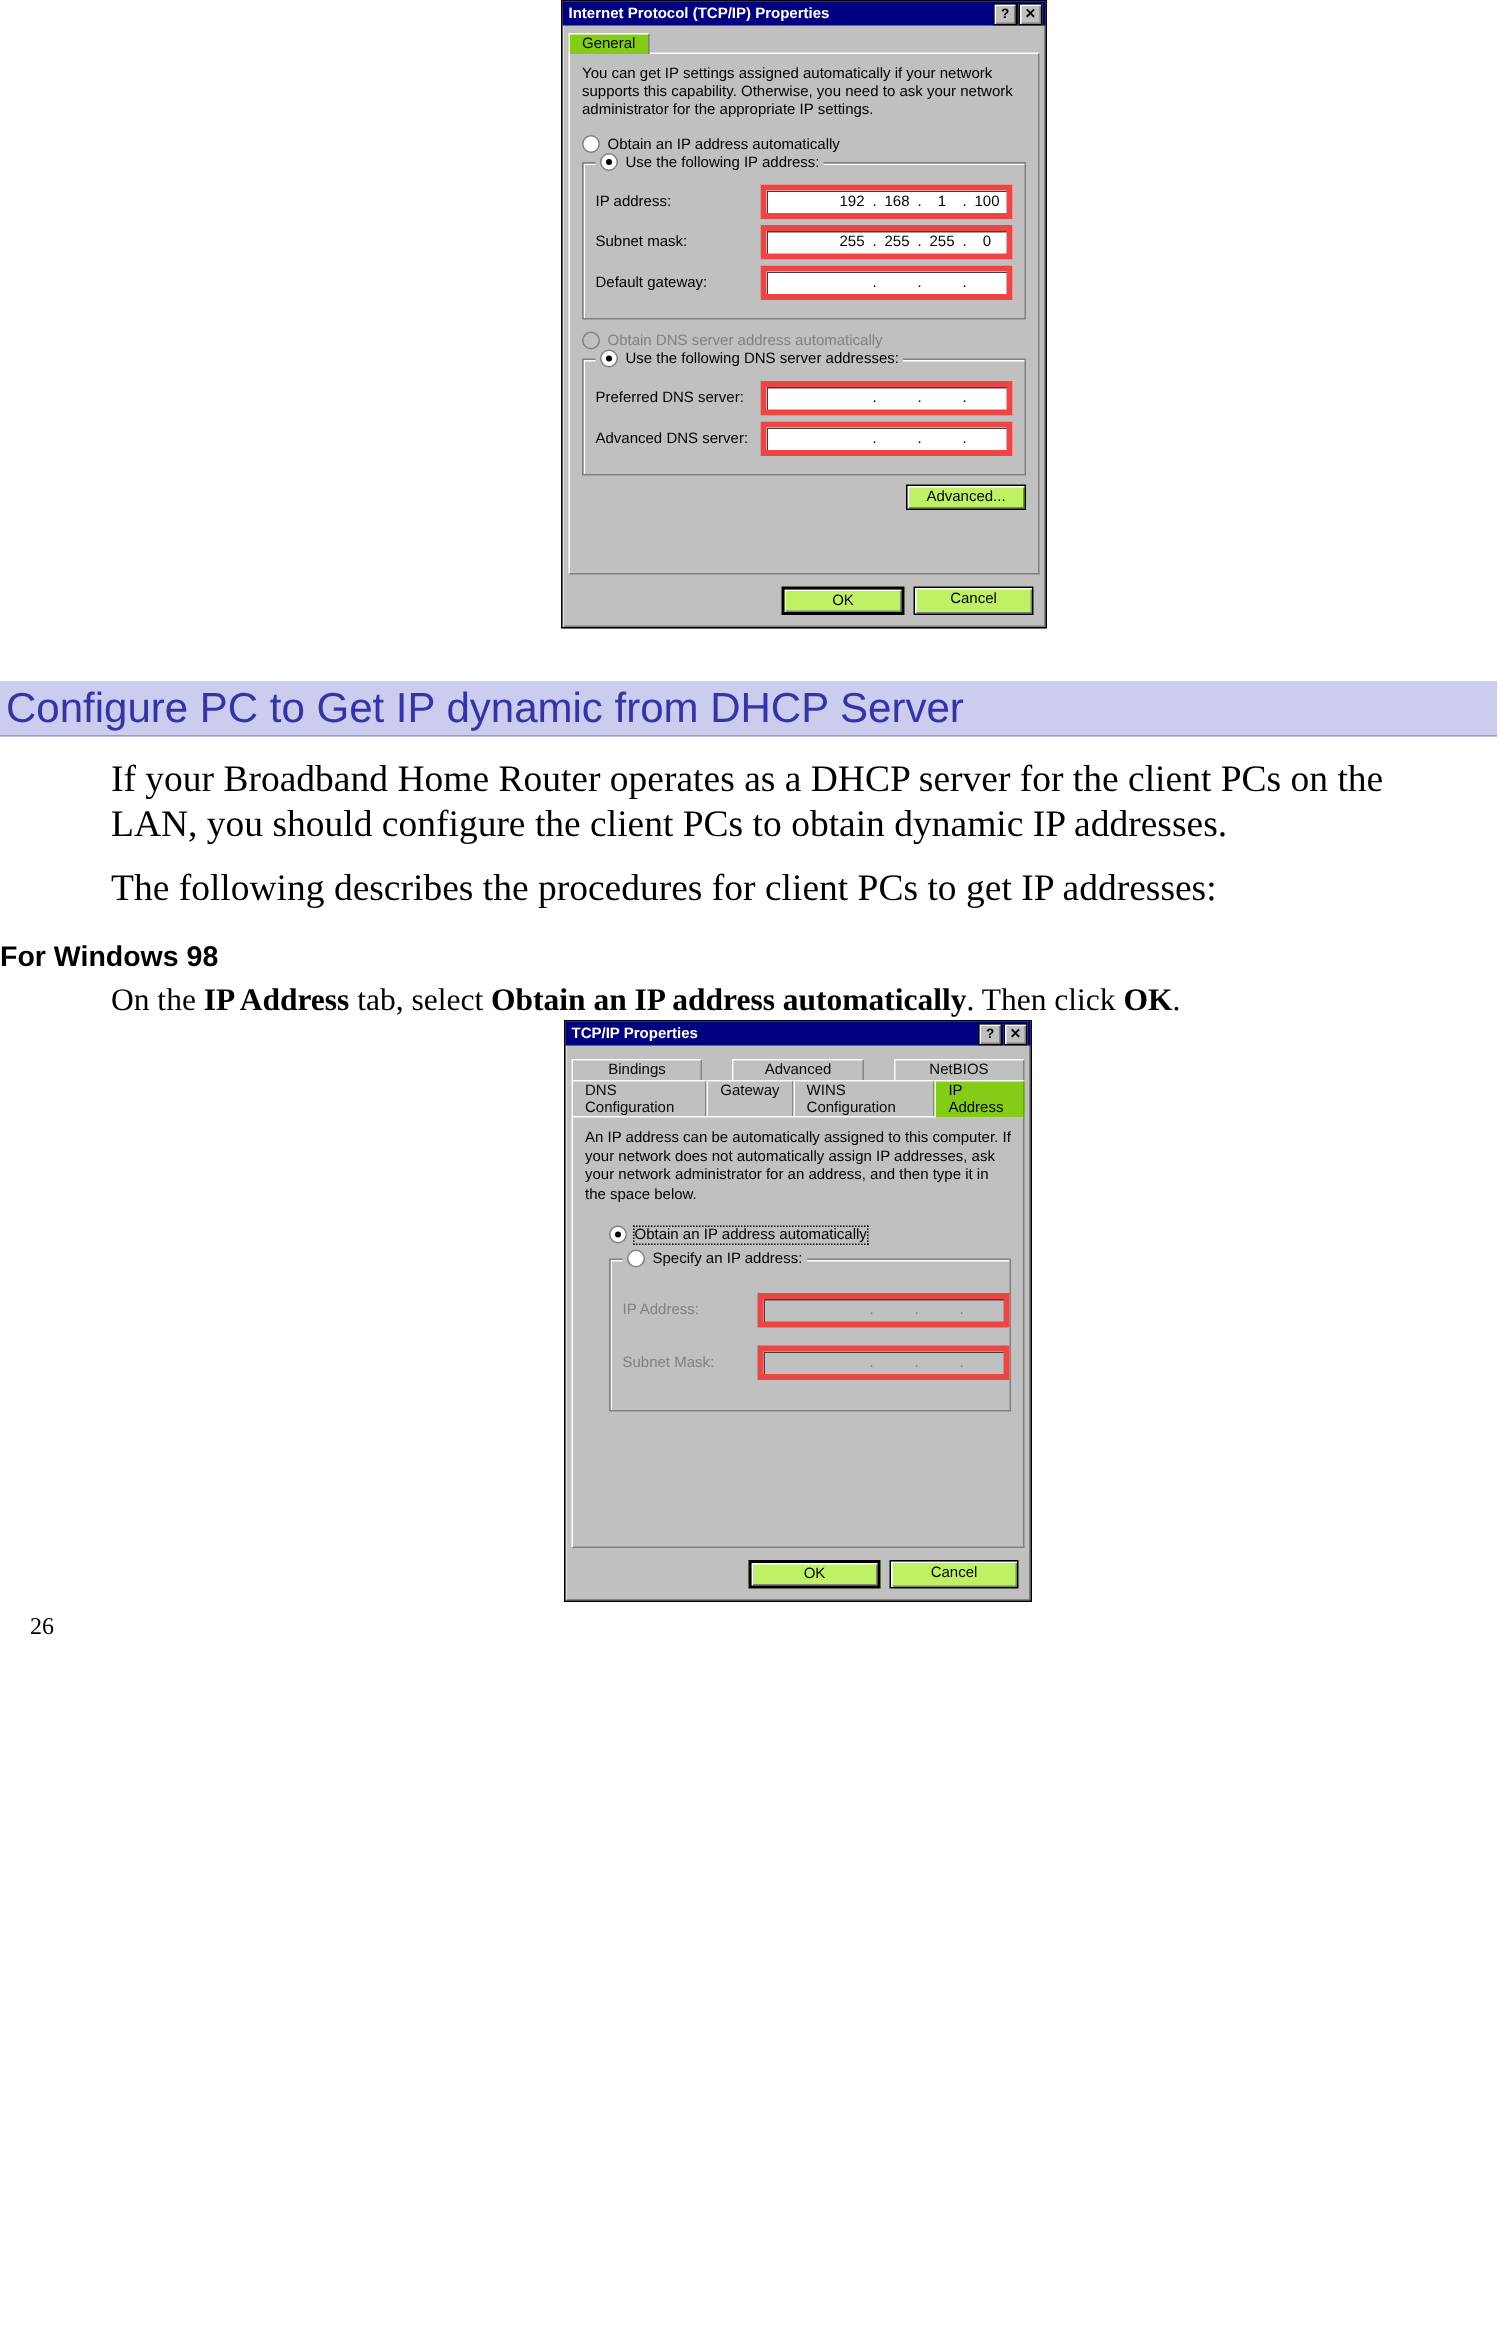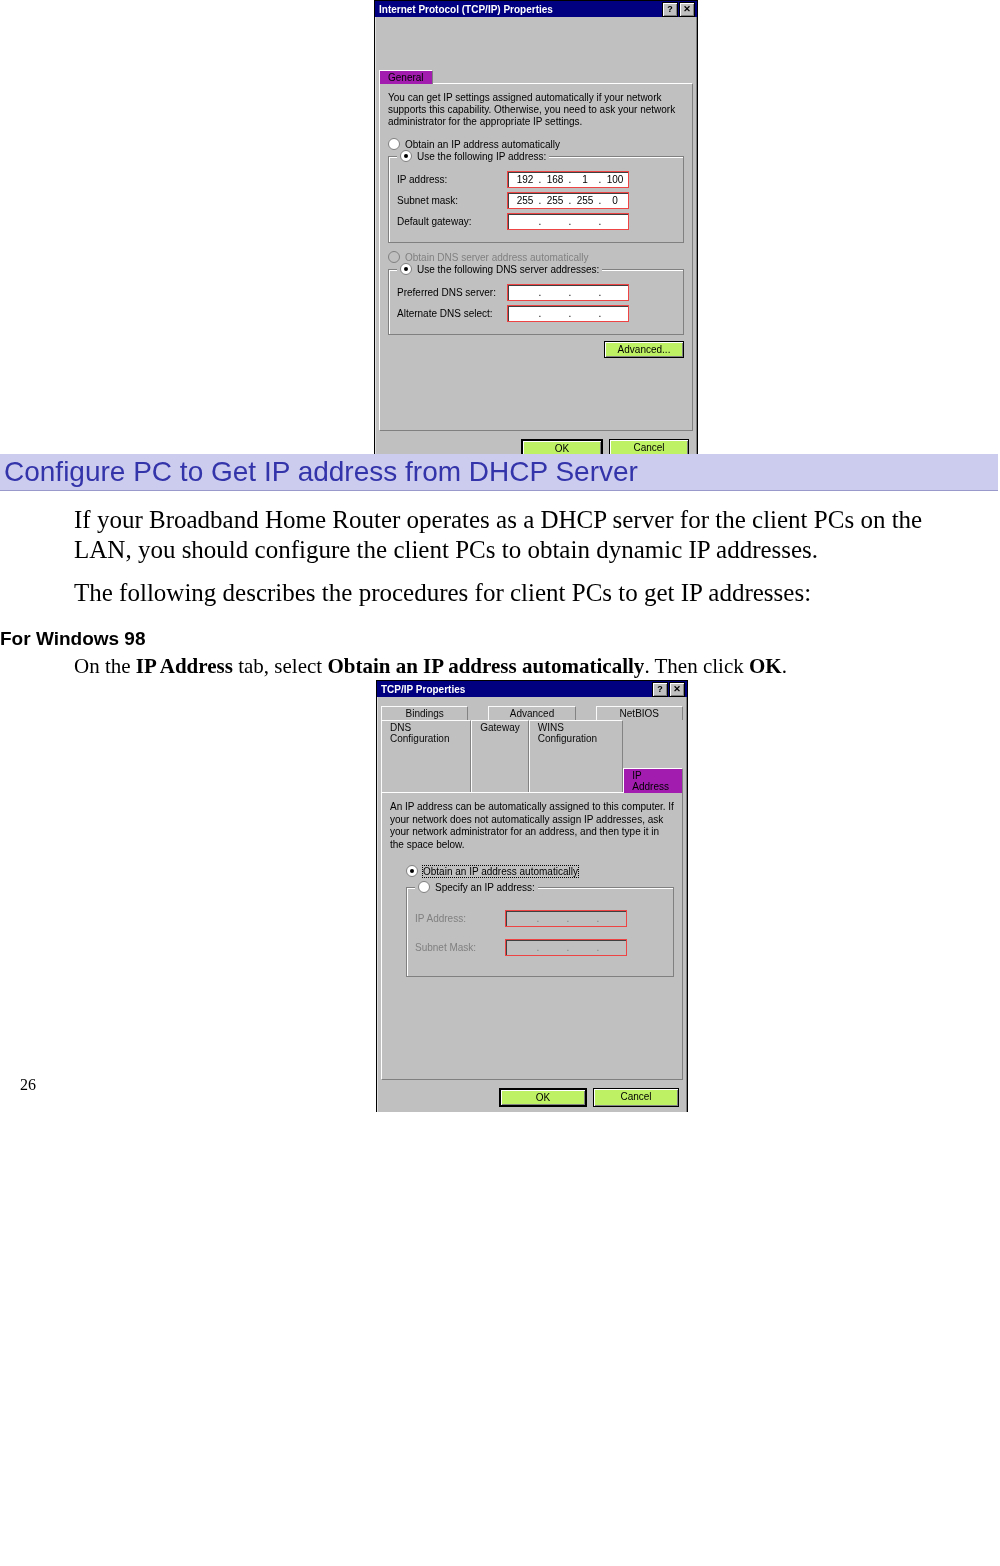--- a/index.html
+++ b/index.html
@@ -54,23 +54,22 @@
     background: #c0c0c0;
     border: 1px solid #808080;
     border-bottom: none;
     padding: 1px 8px;
     font-size: 10px;
     position: relative;
     top: 1px;
   }
   .tab.active {
     border-color: #fff #808080 #c0c0c0 #fff;
-    background: #a21caf;
+    background: #84cc16;
     z-index: 2;
-    margin-top: 48px;
   }
   .tab.back {
     border-color: #fff #808080 #808080 #fff;
     background: #c0c0c0;
     opacity: 0.95;
   }
   .panel {
     margin: 0 4px 4px 4px;
     border: 1px solid #fff;
     border-right-color: #808080;
@@ -95,25 +94,26 @@
     padding: 0 3px;
     display: flex;
     align-items: center;
     font-size: 10px;
   }
   .row { display: flex; align-items: center; margin: 4px 0; }
   .row label { flex: 0 0 110px; font-size: 10px; }
   .ip-input {
     display: flex; align-items: center;
     background: #fff;
-    border: 1px solid #ef4444;
+    border: 4px solid #ef4444;
     box-shadow: inset 1px 1px 0 #404040;
     height: 15px; width: 120px;
     font-size: 10px;
-    justify-content: flex-end;
+    justify-content: flex-start;
+    padding-left: 44px;
   }
   .ip-input.disabled { background: #c0c0c0; }
   .ip-oct { width: 26px; text-align: center; }
   .ip-dot { width: 4px; text-align: center; }
   .radio {
     width: 10px; height: 10px; border: 1px solid #808080;
     border-radius: 50%; background: #fff; margin-right: 5px;
     display: inline-flex; align-items: center; justify-content: center;
   }
   .radio .dot { width: 4px; height: 4px; background: #000; border-radius: 50%; }
@@ -246,21 +246,21 @@
             <span class="ip-oct"></span>
               <span class="ip-dot">.</span>
             <span class="ip-oct"></span>
               <span class="ip-dot">.</span>
             <span class="ip-oct"></span>
               <span class="ip-dot">.</span>
             <span class="ip-oct"></span>
           </div>
         </div>
         <div class="row">
-          <label>Alternate DNS select:</label>
+          <label>Advanced DNS server:</label>
           <div class="ip-input">
             <span class="ip-oct"></span>
               <span class="ip-dot">.</span>
             <span class="ip-oct"></span>
               <span class="ip-dot">.</span>
             <span class="ip-oct"></span>
               <span class="ip-dot">.</span>
             <span class="ip-oct"></span>
           </div>
         </div>
@@ -270,21 +270,21 @@
         <div class="btn">Advanced...</div>
       </div>
     </div>
     <div class="btn-row">
       <div class="btn" style="border:2px solid #000;">OK</div>
       <div class="btn">Cancel</div>
     </div>
   </div>
 
   <div style="position:absolute; left:0; top:434px; width:998px;">
-    <div class="section-band">Configure PC to Get IP address from DHCP Server</div>
+    <div class="section-band">Configure PC to Get IP dynamic from DHCP Server</div>
     <p class="body-text">If your Broadband Home Router operates as a DHCP server for the client PCs on the LAN, you should configure the client PCs to obtain dynamic IP addresses.</p>
     <p class="body-text">The following describes the procedures for client PCs to get IP addresses:</p>
 
     <div class="sub-head">For Windows 98</div>
     <p class="instr">
       <span>On the </span><b>IP Address</b><span> tab, select </span><b>Obtain an IP address automatically</b><span>. Then click </span><b>OK</b><span>.</span>
     </p>
   </div>
 
   <div class="win-dialog" style="left:376px; top:680px; width:310px;">

